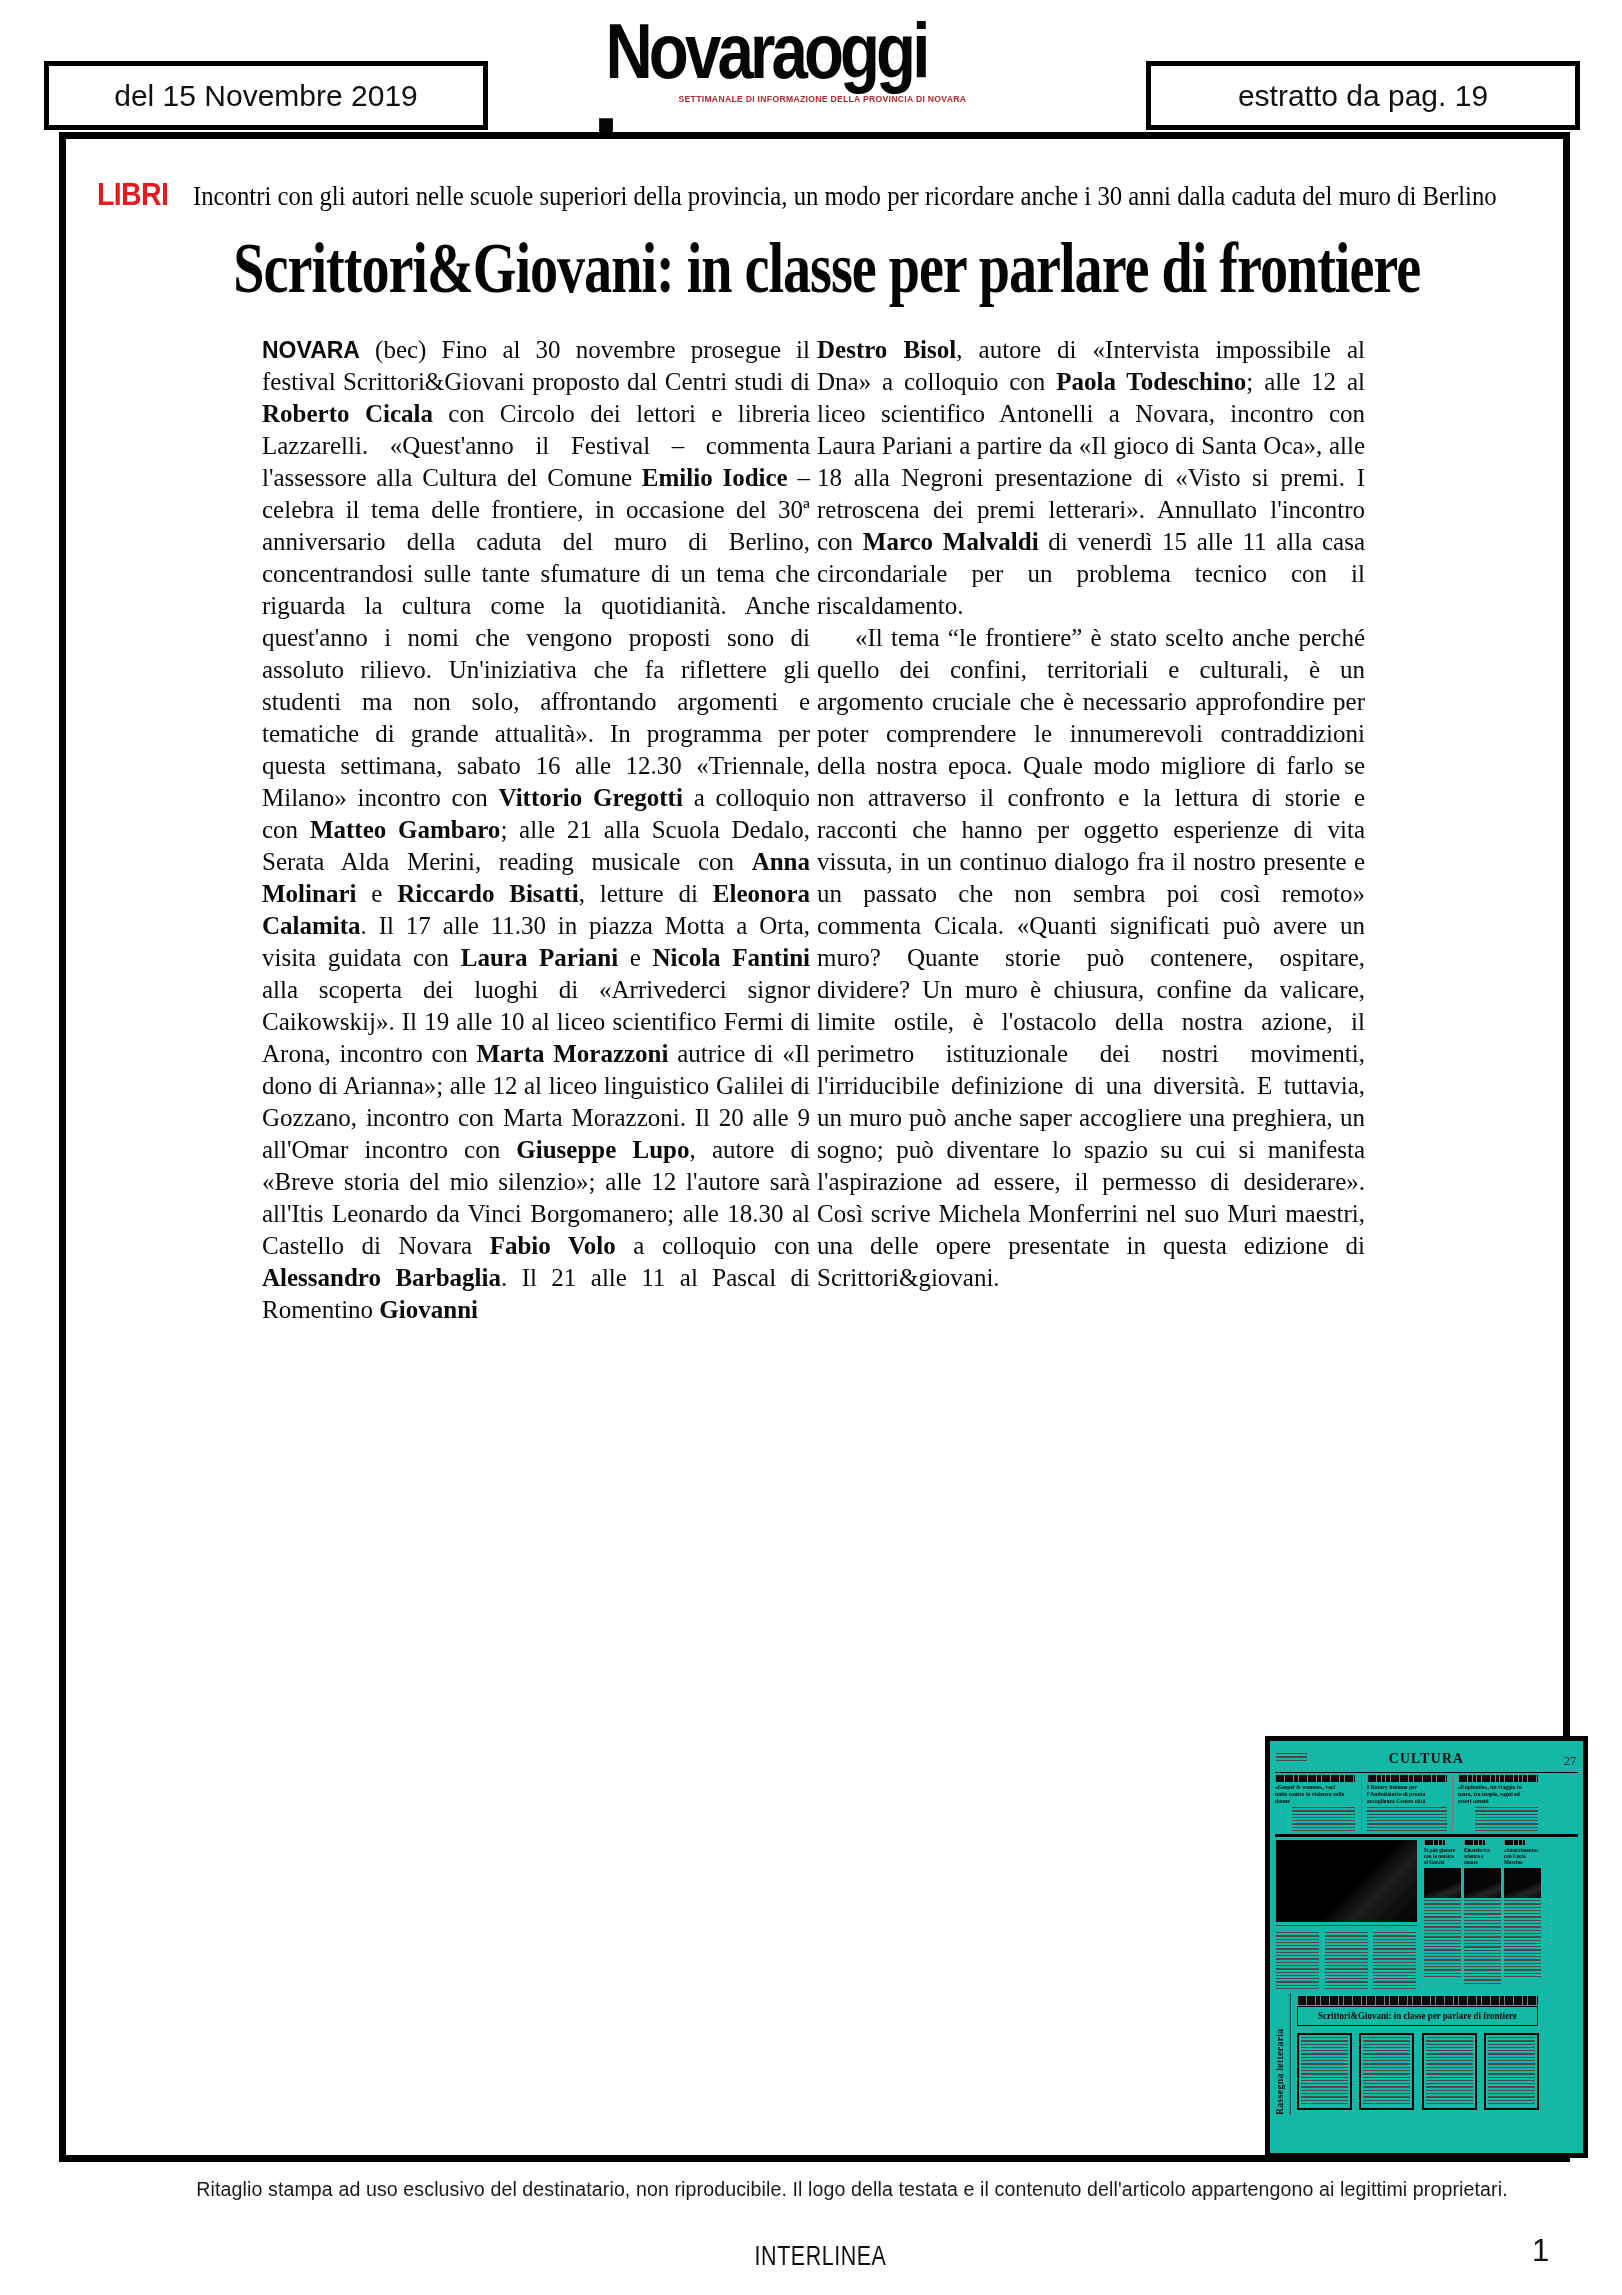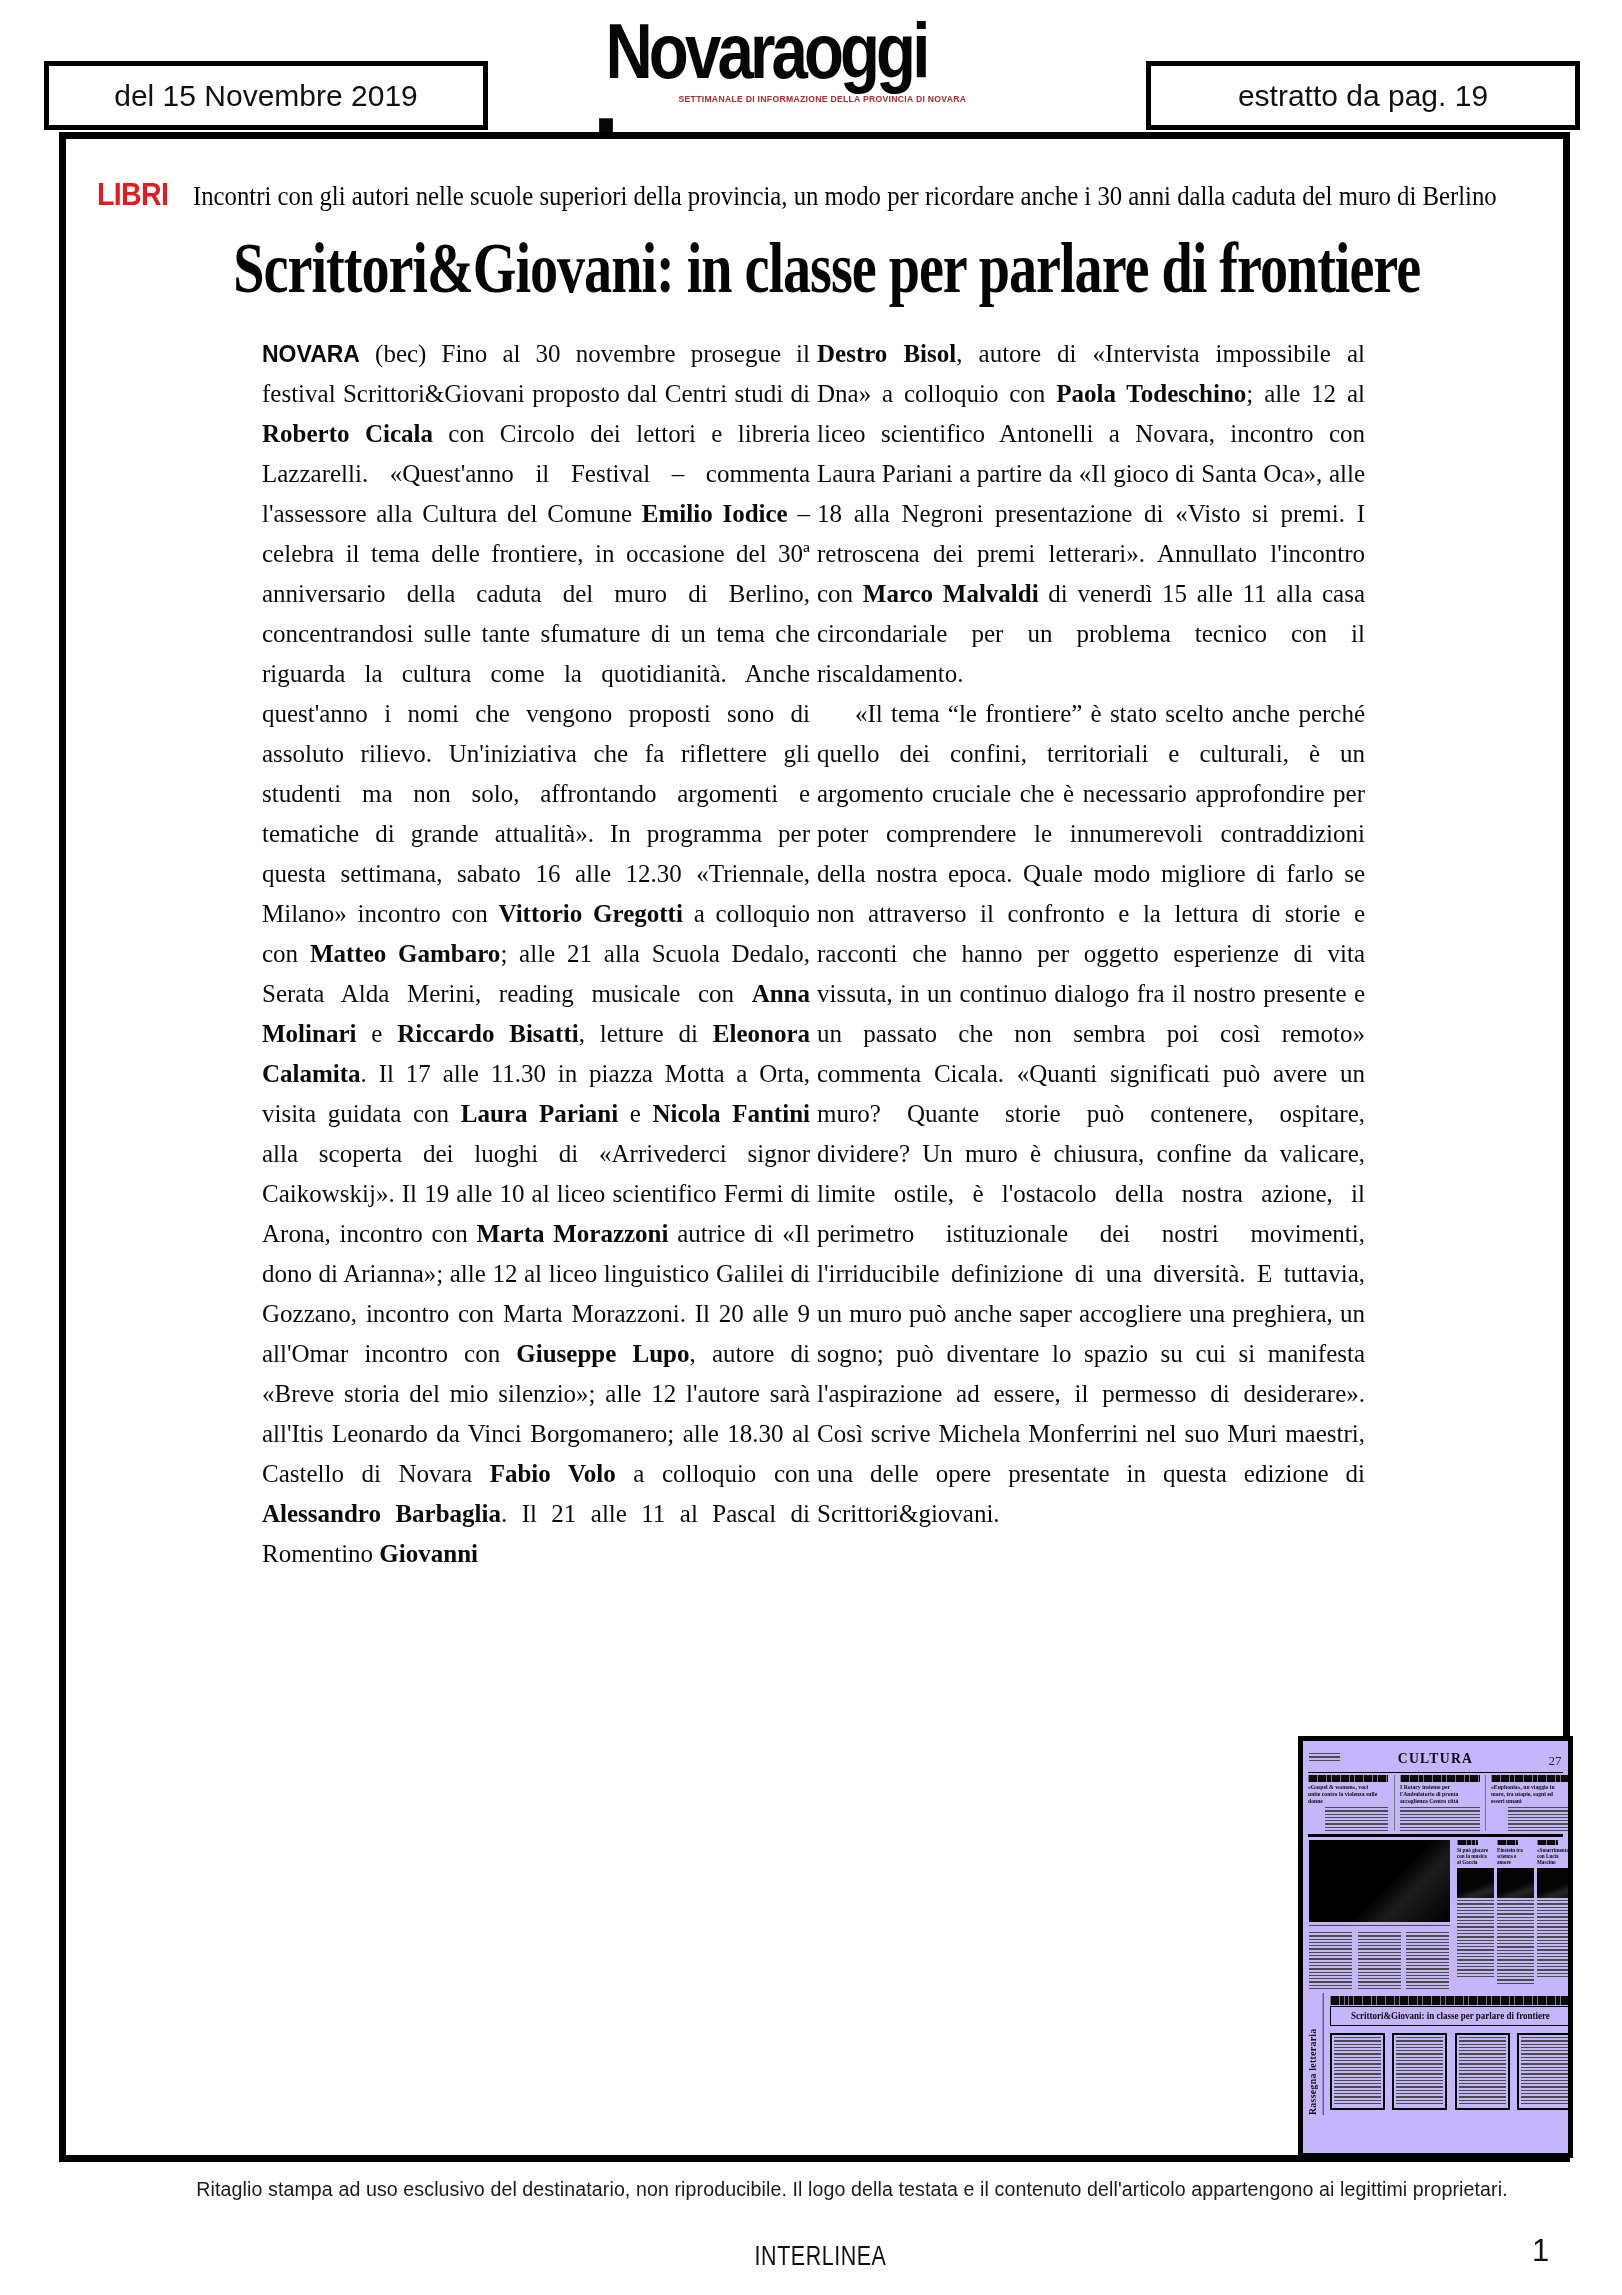--- a/index.html
+++ b/index.html
@@ -31,32 +31,32 @@
   .kicker-label{display:inline-block;font-family:"Liberation Sans",sans-serif;font-weight:bold;
                 font-size:31px;letter-spacing:-0.7px;transform:scaleX(.92);transform-origin:left bottom;
                 vertical-align:baseline;}
   .kicker-text{display:inline-block;margin-left:18.3px;font-size:27.5px;
                transform:scaleX(.90);transform-origin:left bottom;color:#050505;}
 
   .headline{position:absolute;left:0;top:88px;width:1495px;text-align:center;}
   .headline span{display:inline-block;font-size:72px;font-weight:bold;letter-spacing:-1.3px;
                  transform:scaleX(.78);transform-origin:center;white-space:nowrap;color:#050505;}
 
-  .col{position:absolute;top:195px;width:548px;font-size:25px;line-height:40px;
+  .col{position:absolute;top:195px;width:548px;font-size:25px;line-height:32px;
        text-align:justify;color:#0b0b0b;}
   .col-left{left:196px;}
   .col-right{left:751px;}
   .col p{margin:0;}
   .col p.indent{text-indent:38px;}
   .col .b{font-weight:bold;}
   .col .lead{font-family:"Liberation Sans",sans-serif;font-weight:bold;font-size:23px;}
 
   
-  .thumb{position:absolute;left:1199px;top:1597px;width:275px;height:422px;
-         border:5.2px solid #000;box-sizing:border-box;background:#c4b5fd;overflow:hidden;margin-left:33px;}
+  .thumb{position:absolute;left:1199px;top:1597px;width:323px;height:422px;
+         border:5.2px solid #000;box-sizing:border-box;background:#14b8a6;overflow:hidden;}
   .t-inner{position:absolute;left:5.2px;top:5.2px;right:5.2px;bottom:5.2px;}
   .fuzz{background:repeating-linear-gradient(to bottom,#4b4b4b 0 1.3px,transparent 1.3px 3.3px);}
   .speckbar{background:#0c0c0c;
             background-image:repeating-linear-gradient(90deg,rgba(255,255,255,.45) 0 0.7px,transparent 0.7px 4.6px);}
   .t-mast{position:absolute;left:0;top:5.2px;width:100%;height:17px;}
   .t-mast-left{position:absolute;left:1.3px;top:1.3px;width:31px;height:9.2px;}
   .t-mast-title{position:absolute;left:0;width:100%;top:0;text-align:center;
                 font-weight:bold;font-size:13.7px;letter-spacing:1.3px;color:#0a0a0a;}
   .t-mast-page{position:absolute;right:1.3px;top:1.3px;font-size:13px;color:#222;}
   .t-rule{position:absolute;left:0;width:100%;height:1.3px;background:#000;}

